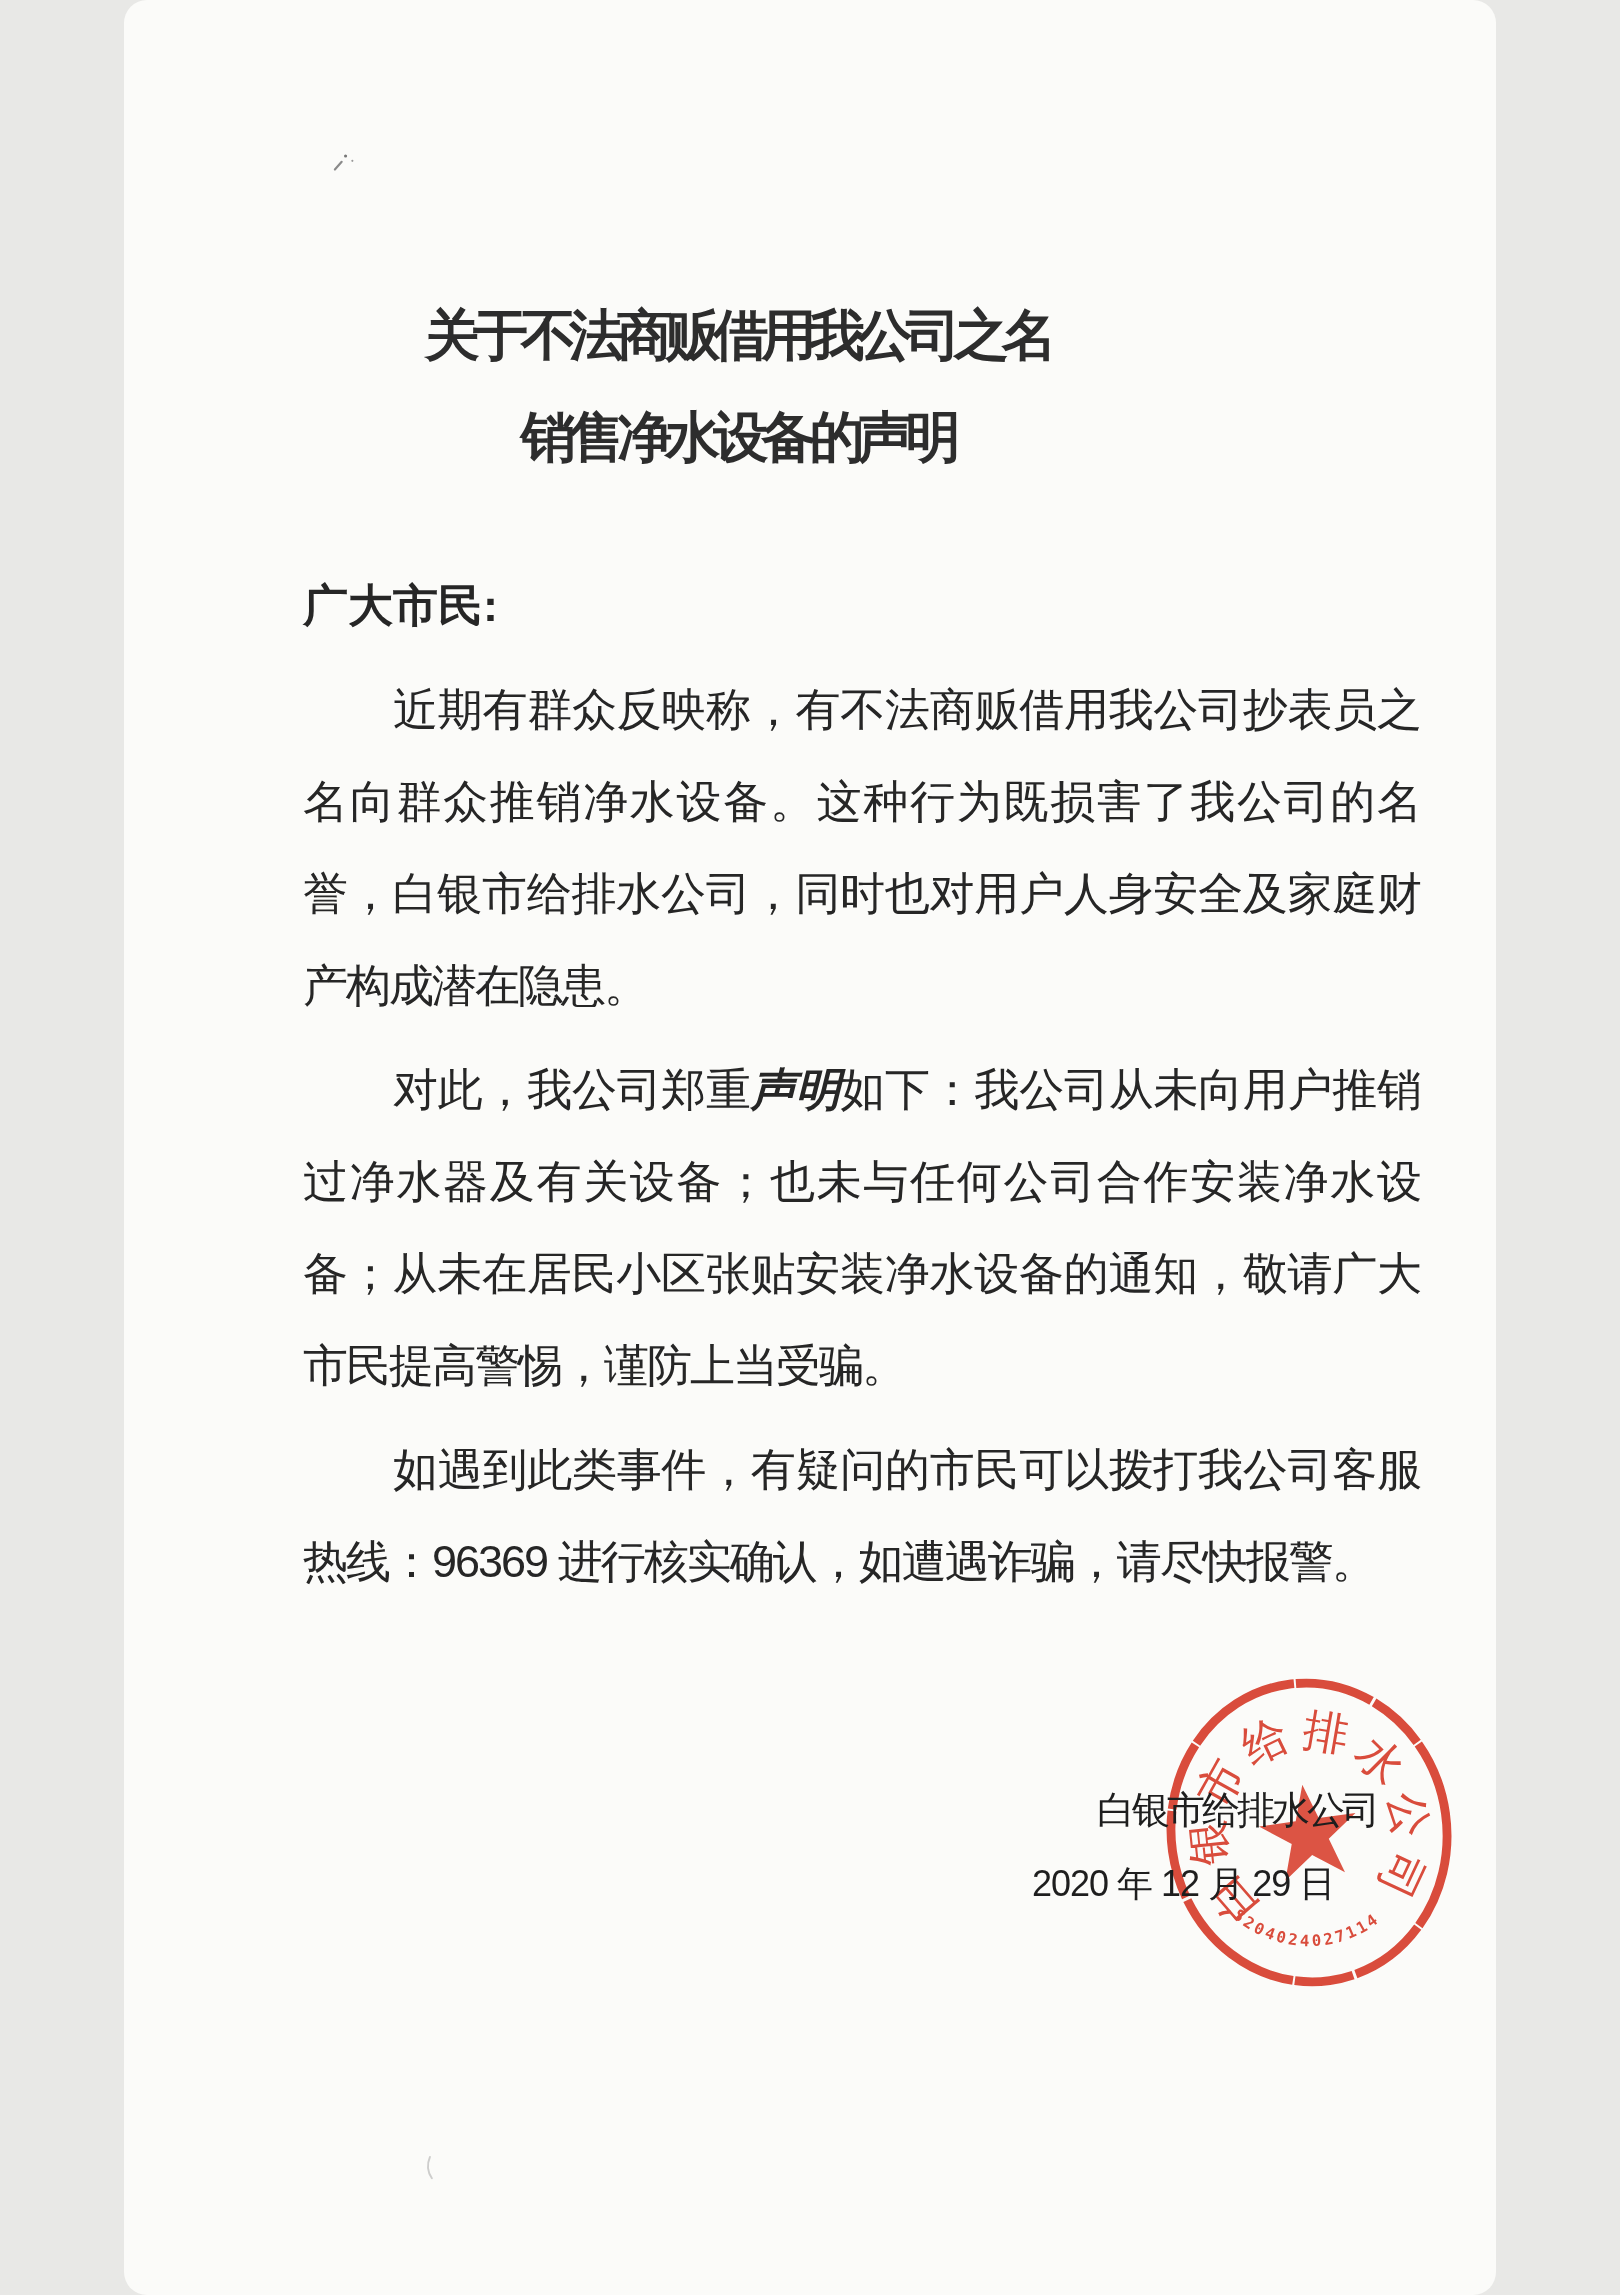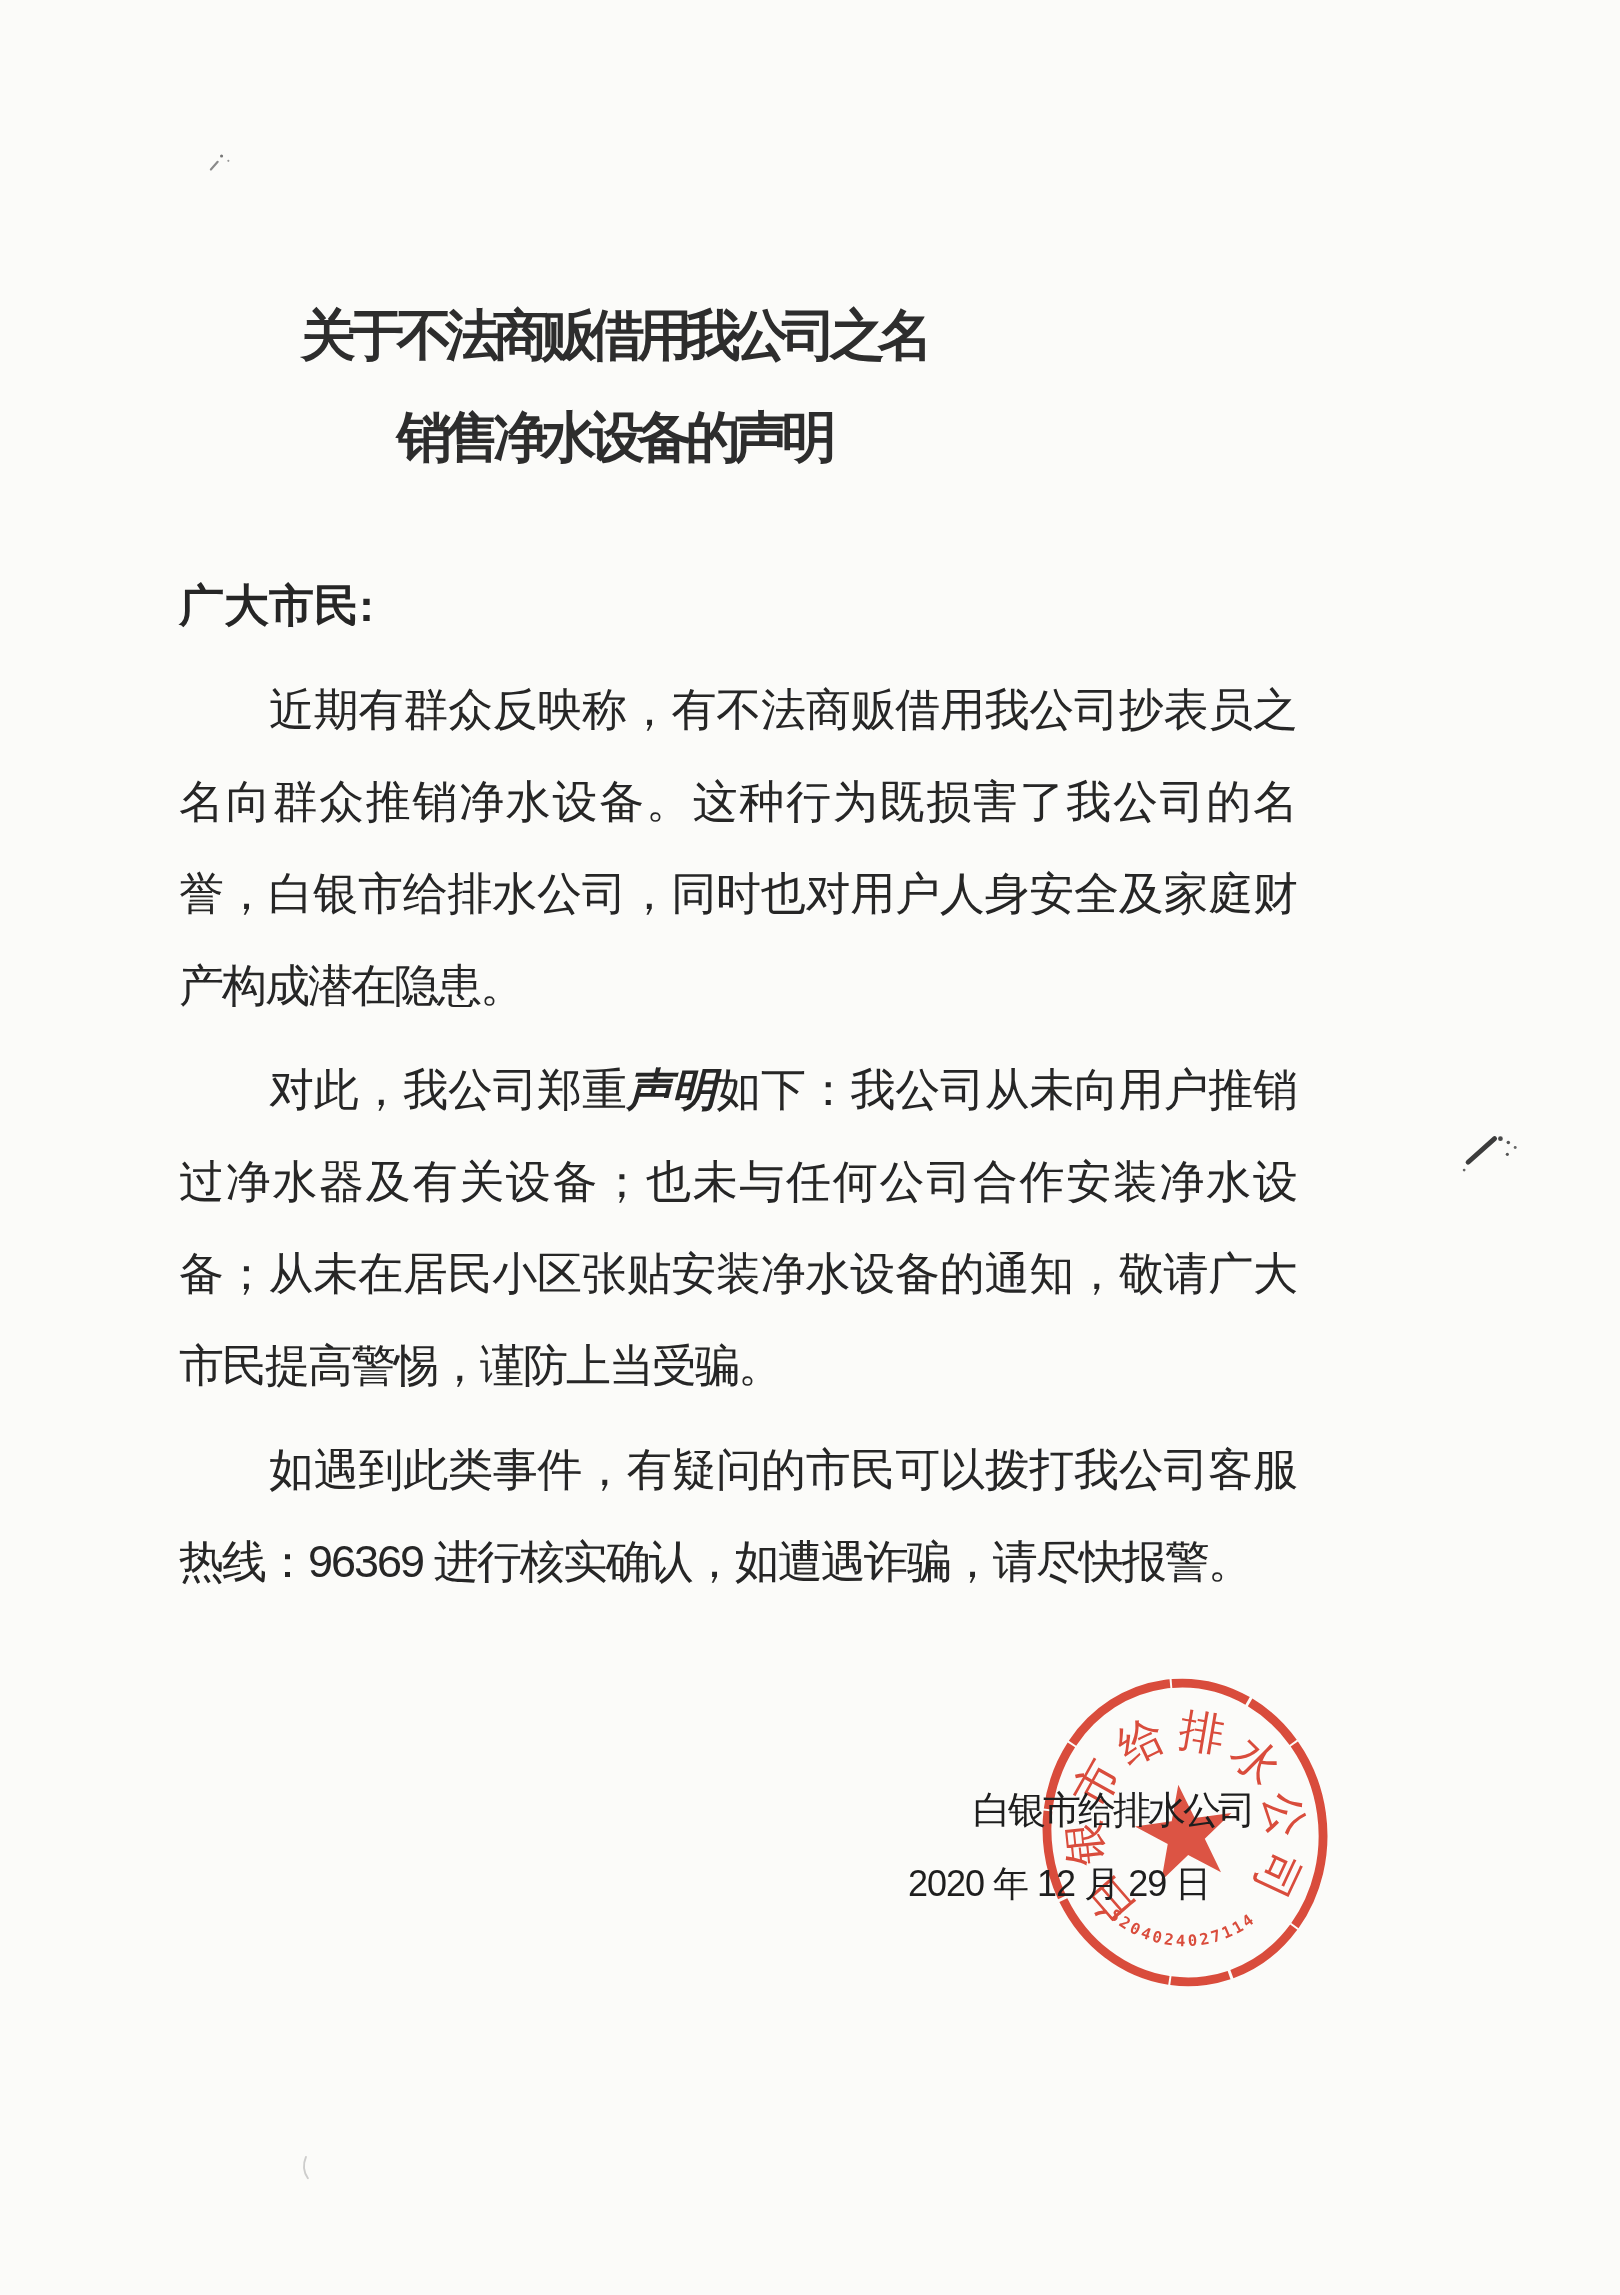--- a/index.html
+++ b/index.html
@@ -1,23 +1,24 @@
 <!DOCTYPE html>
 <html style="--stamp-color: #d63a28;"><head>
 <meta charset="utf-8">
 <style>
   html,body{margin:0;padding:0;background:#e8e8e6;}
   .page{
     position:relative;
-    width:1620px;height:2295px;
+    width:1372px;height:2295px;
     margin:0 auto;
     background:#fbfbf9;
     overflow:hidden;
     font-family:"Liberation Sans", sans-serif;
     color:#242424;
+    border-radius:23px;
   }
   .title{
     position:absolute;
     top:284px;left:57px;width:1113px;
     text-align:center;
     font-size:55px;
     line-height:102px;
     letter-spacing:-6.9px;
     font-weight:600;
     color:#2d2d2d;

